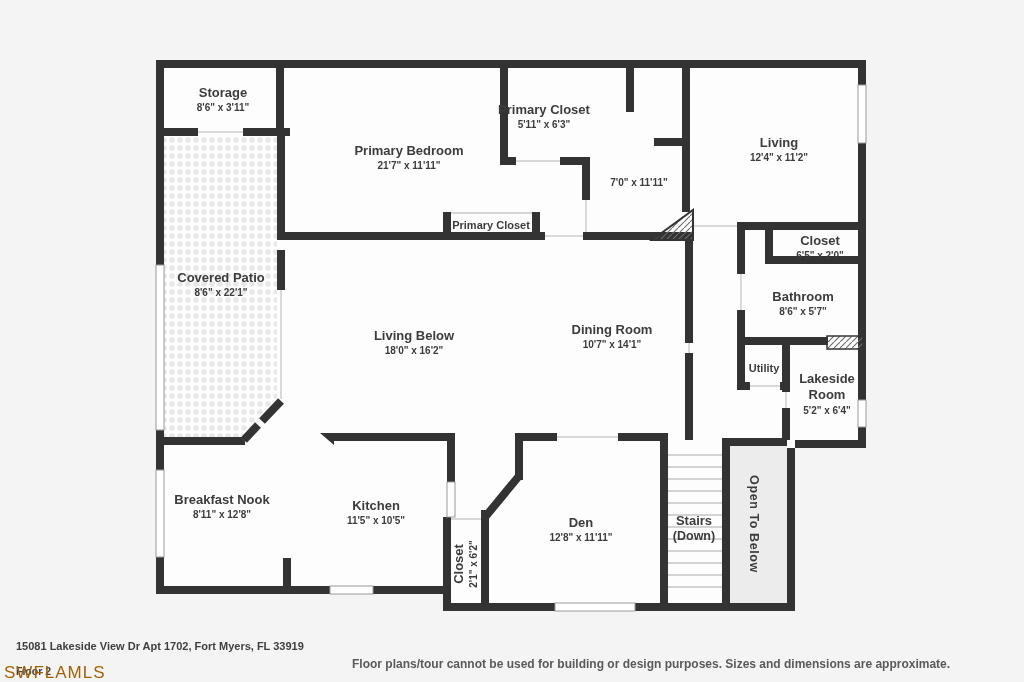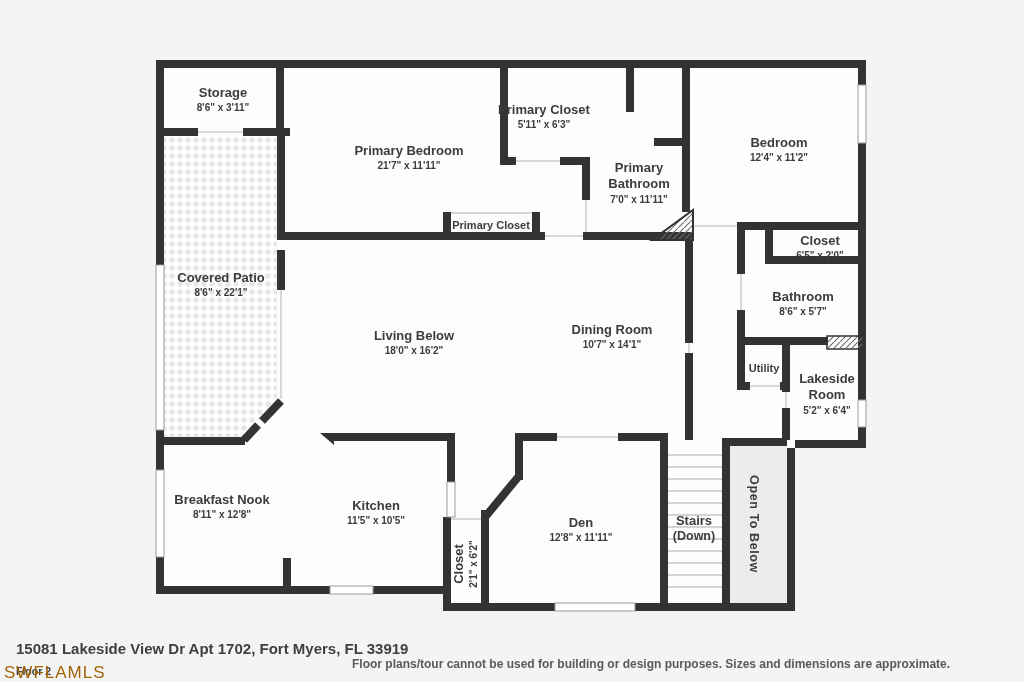--- a/index.html
+++ b/index.html
@@ -10,21 +10,21 @@
   .rn{display:block;font-size:13px;white-space:nowrap;}
   .rd{display:block;font-size:10px;margin-top:1px;white-space:nowrap;}
   .w90{width:92px}.w70{width:68px}
   .w90 .rn,.w70 .rn{white-space:normal;}
   .vccw{transform:translate(-50%,-50%) rotate(-90deg);}
   .vcw{transform:translate(-50%,-50%) rotate(90deg);}
   .small .rn{font-size:11px;}
   .stairs .rd{font-size:12.5px;margin-top:0;}
   .otb .rn{font-size:12.5px;letter-spacing:.6px;}
   .footer-line{position:absolute;color:#3f3f3f;font-weight:bold;}
-  #address{left:16px;top:640px;font-size:15px;}
+  #address{left:16px;top:640px;font-size:11px;}
   #floorlabel{left:16px;top:657px;font-size:10.5px;margin-top:8px;}
   #watermark{left:4px;top:663px;font-size:17px;font-weight:normal;color:#a16207;letter-spacing:1px;}
   #disclaimer{left:352px;top:657px;font-size:12px;color:#5a5a5a;}
 </style>
 </head>
 <body>
 
 <div id="canvas">
 
   <svg id="plan-svg" width="1024" height="682" viewBox="0 0 1024 682">
@@ -171,25 +171,24 @@
   </div>
   <div class="rl" style="left:409px;top:158px">
     <span class="rn">Primary Bedroom</span>
     <span class="rd">21'7" x 11'11"</span>
   </div>
   <div class="rl" style="left:544px;top:117px">
     <span class="rn">Primary Closet</span>
     <span class="rd">5'11" x 6'3"</span>
   </div>
   <div class="rl w90" style="left:639px;top:183px">
-    <span class="rn">Primary Bathroom</span>
     <span class="rd">7'0" x 11'11"</span>
   </div>
   <div class="rl" style="left:779px;top:150px">
-    <span class="rn">Bedroom</span>
+    <span class="rn">Living</span>
     <span class="rd">12'4" x 11'2"</span>
   </div>
   <div class="rl small" style="left:491px;top:226px">
     <span class="rn">Primary Closet</span>
   </div>
   <div class="rl" style="left:221px;top:285px">
     <span class="rn">Covered Patio</span>
     <span class="rd">8'6" x 22'1"</span>
   </div>
   <div class="rl" style="left:820px;top:248px">

